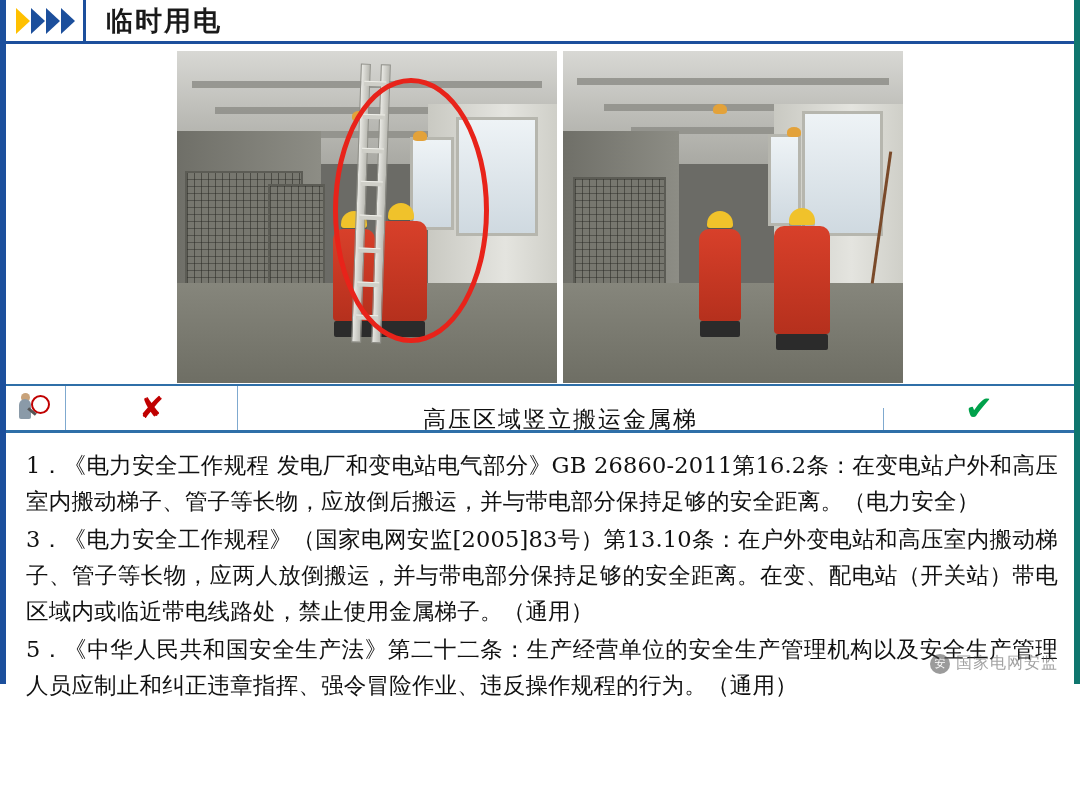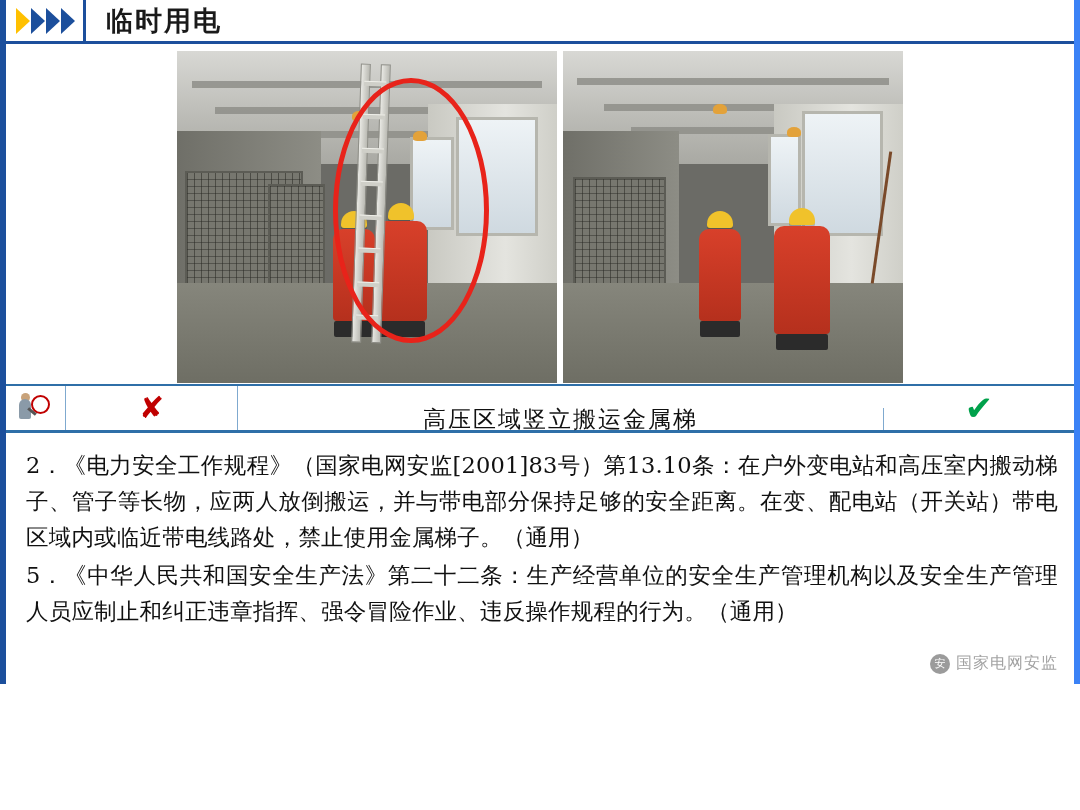--- a/index.html
+++ b/index.html
@@ -14,21 +14,21 @@
     overflow: hidden;
     position: relative;
   }
   .page {
     position: relative;
     width: 1080px;
     height: 684px;
     background: #ffffff;
     box-sizing: border-box;
     border-left: 6px solid #1c4f9c;
-    border-right: 6px solid #3b82f6;
+    border-right: 6px solid #0f766e;
   }
 
   
   .header {
     position: relative;
     height: 44px;
     display: flex;
     align-items: center;
     border-bottom: 3px solid #1c4f9c;
     box-sizing: border-box;
@@ -371,21 +371,22 @@
     </div>
     <div class="cap-cell cap-text">
       <span class="cap-title">高压区域竖立搬运金属梯</span>
     </div>
     <div class="cap-cell cap-check">
       <span class="check-mark">✔</span>
     </div>
   </div>
 
   <div class="body-text">
-    <p>2．《电力安全工作规程》（国家电网安监[2001]83号）第13.10条：在户外变电站和高压室内搬动梯子、管子等长物，应两人放倒搬运，并与带电部分保持足够的安全距离。在变、配电站（开关站）带电区域内或临近带电线路处，禁止使用金属梯子。（通用）</p>
+    <p>1．《电力安全工作规程  发电厂和变电站电气部分》GB 26860-2011第16.2条：在变电站户外和高压室内搬动梯子、管子等长物，应放倒后搬运，并与带电部分保持足够的安全距离。（电力安全）</p>
+    <p>3．《电力安全工作规程》（国家电网安监[2005]83号）第13.10条：在户外变电站和高压室内搬动梯子、管子等长物，应两人放倒搬运，并与带电部分保持足够的安全距离。在变、配电站（开关站）带电区域内或临近带电线路处，禁止使用金属梯子。（通用）</p>
     <p>5．《中华人民共和国安全生产法》第二十二条：生产经营单位的安全生产管理机构以及安全生产管理人员应制止和纠正违章指挥、强令冒险作业、违反操作规程的行为。（通用）</p>
   </div>
 
   <div class="watermark">
     <span class="wm-logo">安</span>
     <span class="wm-text">国家电网安监</span>
   </div>
 
 </div>
 

